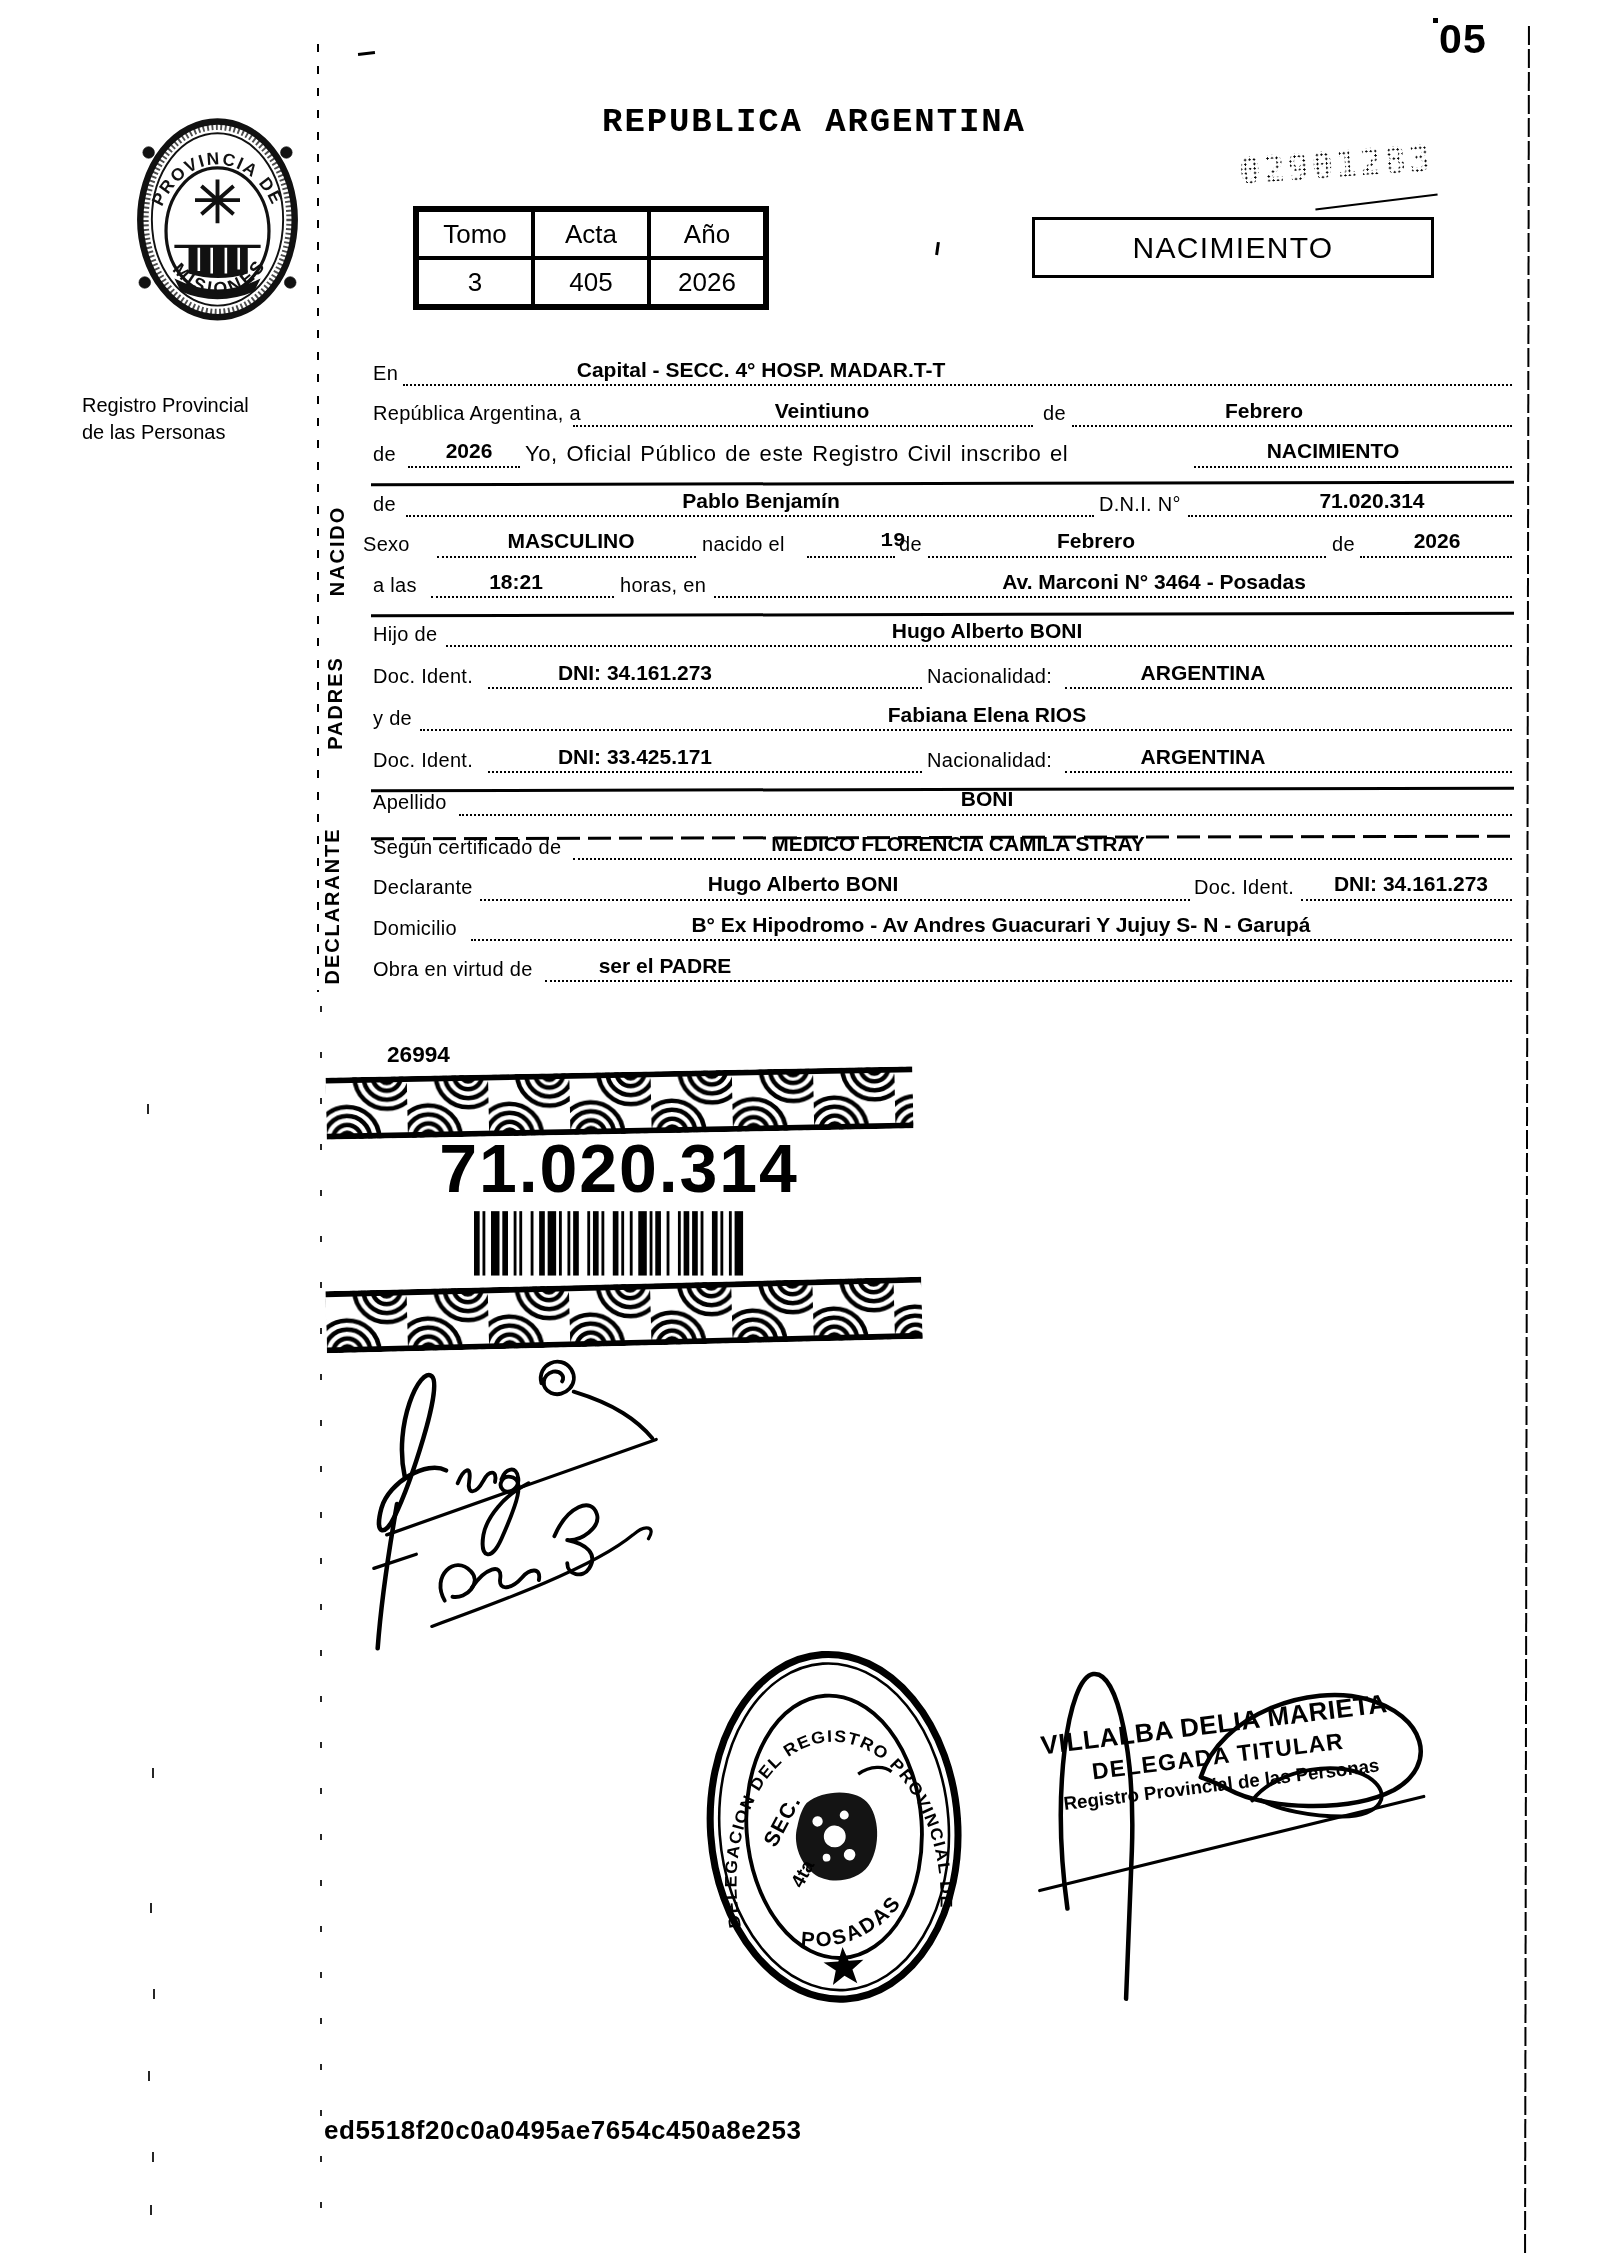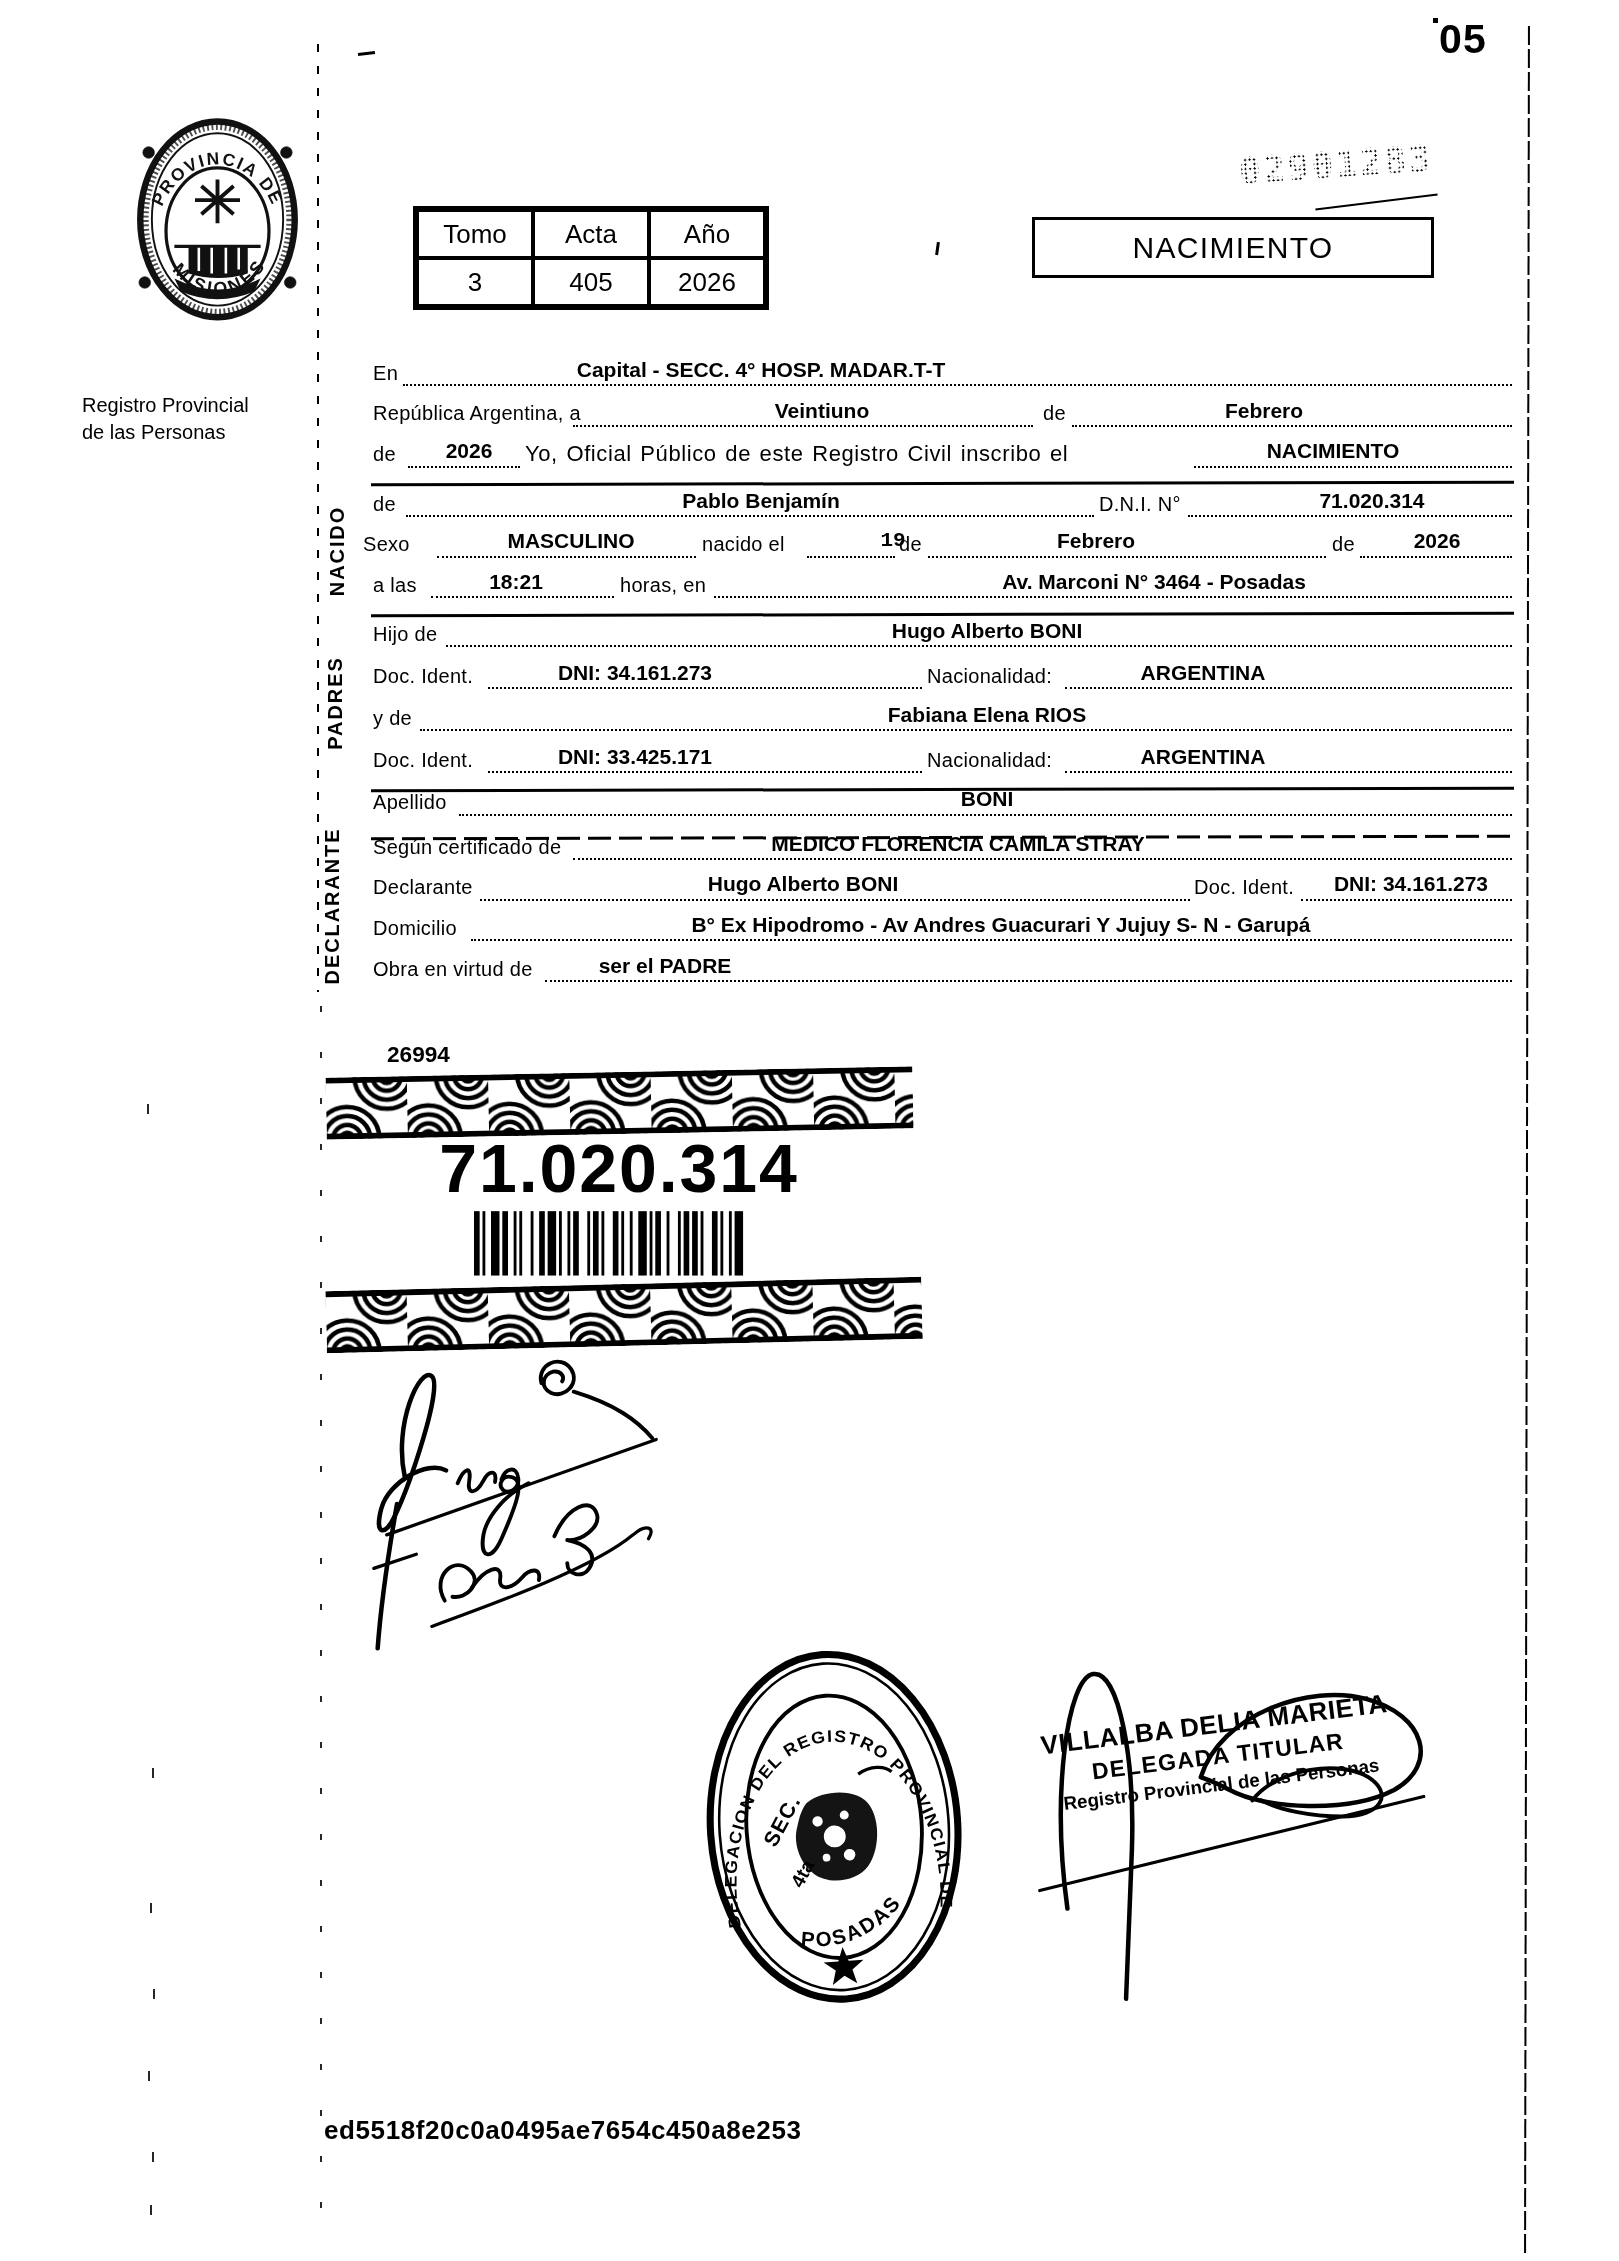--- a/index.html
+++ b/index.html
@@ -97,20 +97,21 @@
     </text>
     <text font-family="Liberation Sans,sans-serif" font-size="28" font-weight="700" letter-spacing="5" fill="#111">
       <textPath href="#sealBottom" startOffset="14%">MISIONES</textPath>
     </text>
   </svg>
   <div class="abs logo-caption" style="left:82px;top:392px;">
     <div>Registro Provincial</div>
     <div>de las Personas</div>
   </div>
 
+  <div class="abs cx doc-title" style="left:814px;top:104px;">REPUBLICA ARGENTINA</div>
   <div class="abs cx dotmatrix" style="left:1336px;top:147px;transform:translateX(-50%) rotate(-4deg);">02901283</div>
   <div class="smudge" style="left:1315px;top:201px;width:123px;height:1.9px;transform:rotate(-7deg);"></div>
   <div class="abs act-box" style="left:1032px;top:217px;">
     <span>NACIMIENTO</span>
   </div>
 
   <div class="abs rec-table" style="left:413px;top:206px;" id="rec-table">
       <div class="rec-cell">Tomo</div>
       <div class="rec-cell">Acta</div>
       <div class="rec-cell">Año</div>

